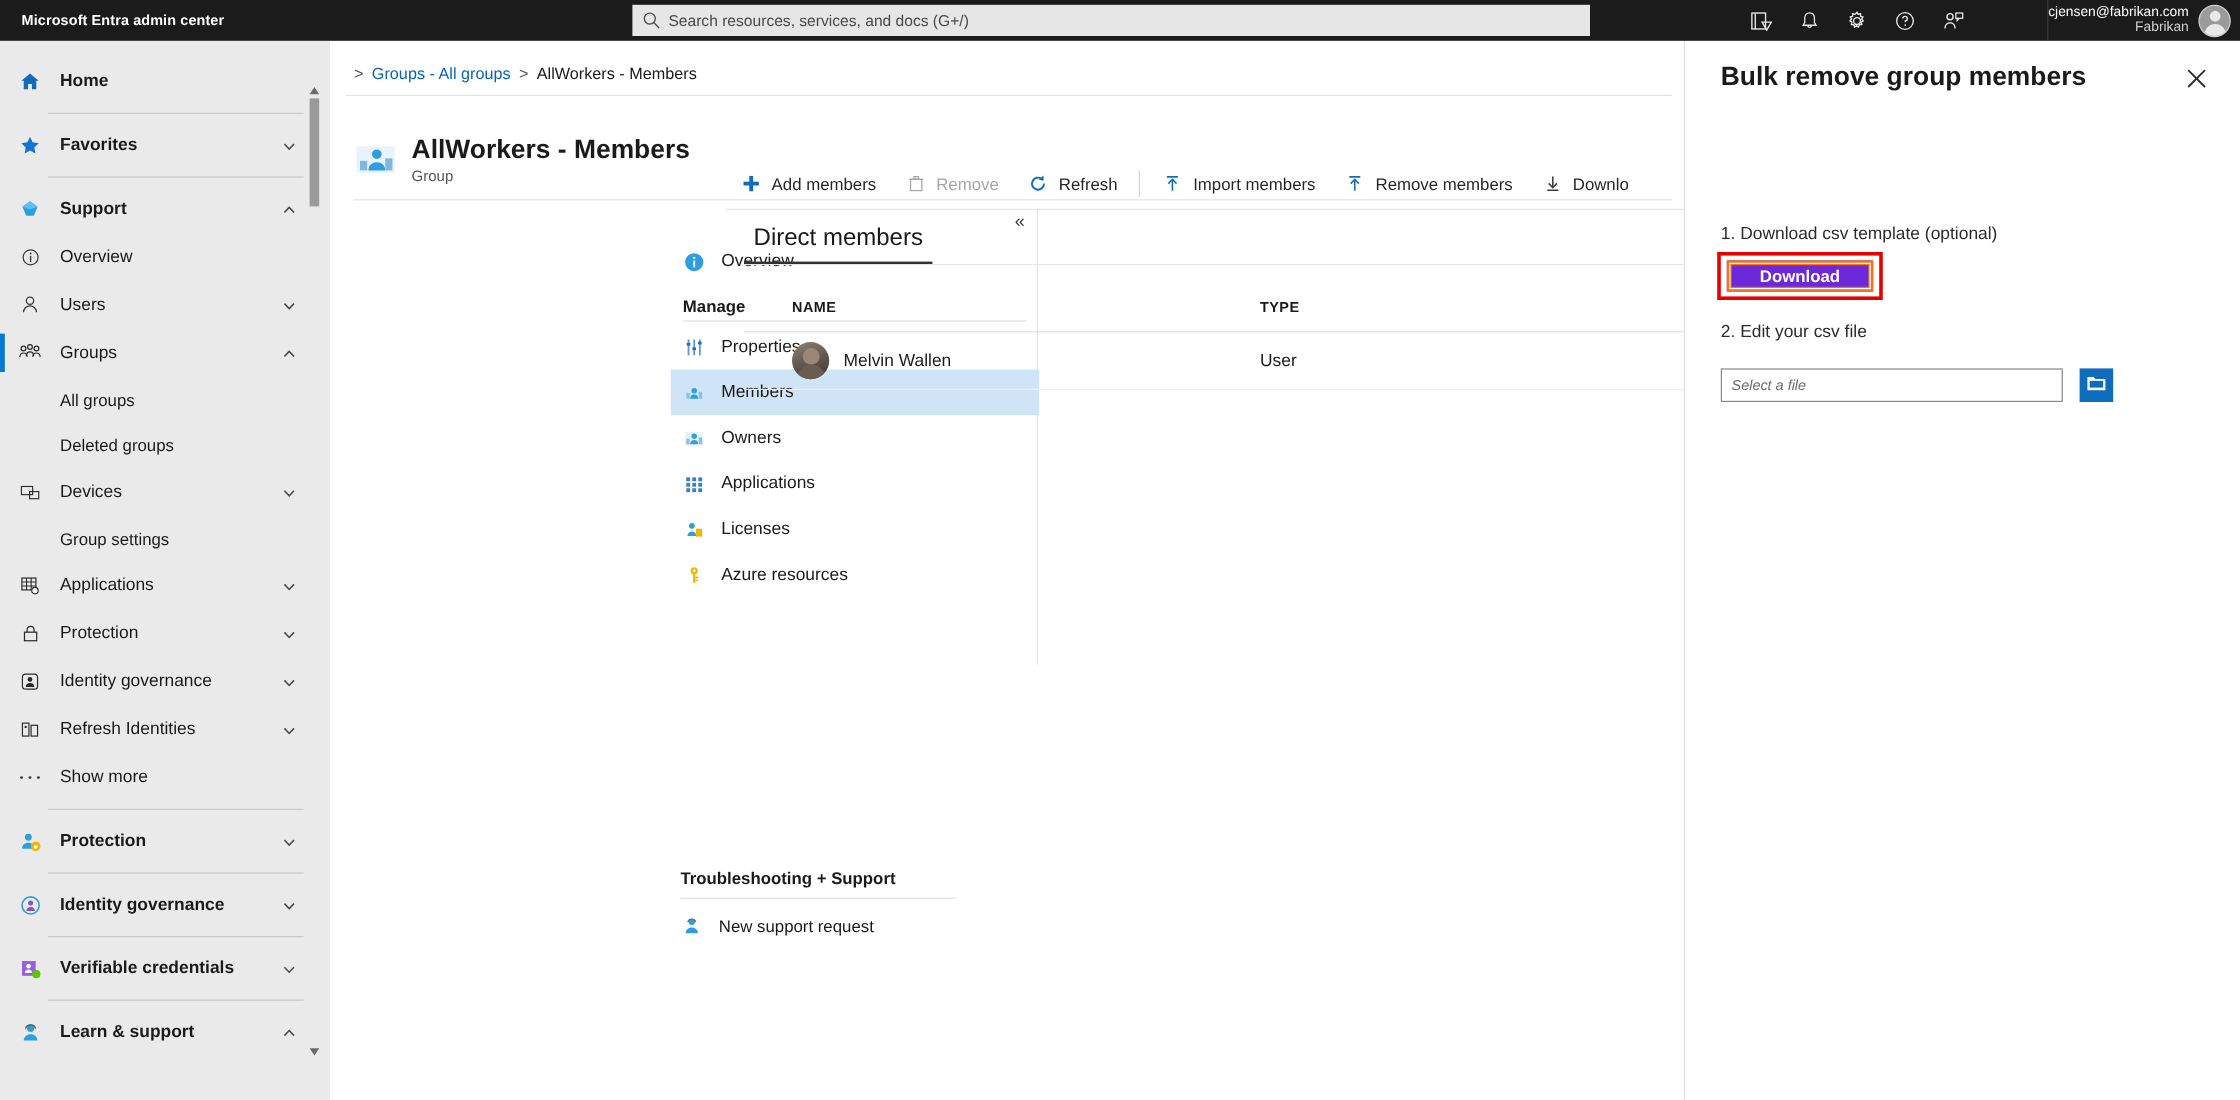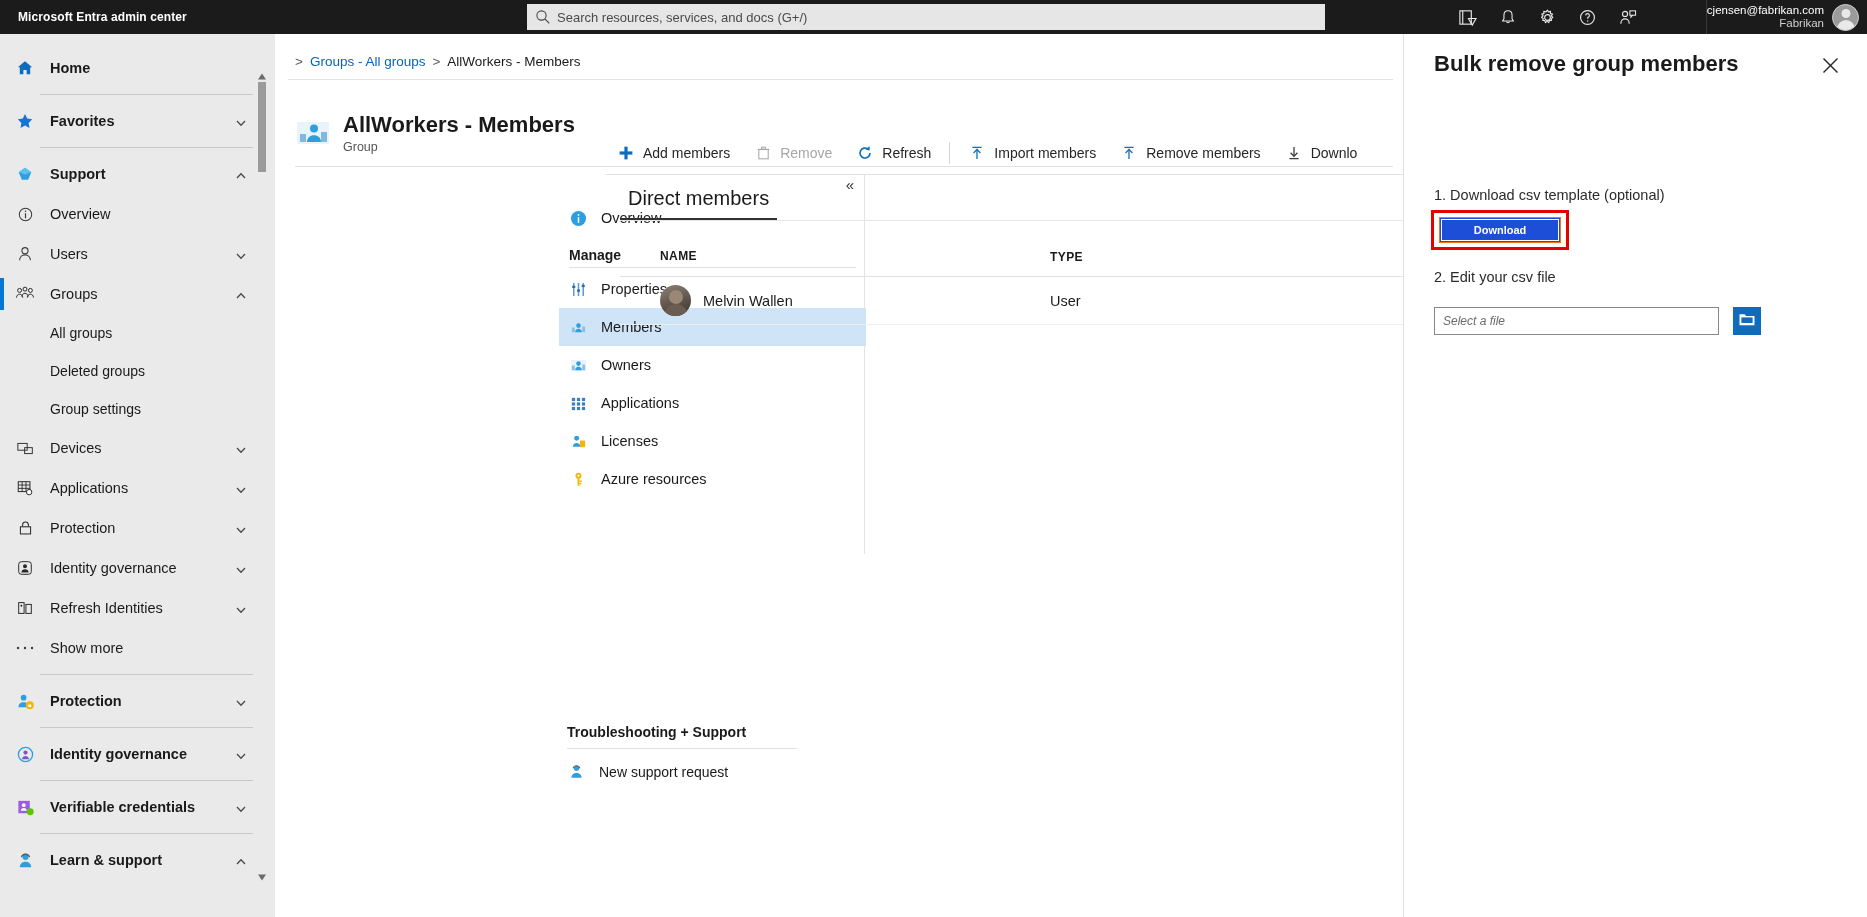--- a/index.html
+++ b/index.html
@@ -274,23 +274,23 @@
   .step3 { top: 279px; }
   .dlwrap {
     position: absolute; left: 27px; top: 176px;
     width: 138px; height: 40px;
     border: 3px solid #e60000;
     display: flex; align-items: center; justify-content: center;
     background: #ffffff;
   }
   .dlbtn {
     width: 122px; height: 26px;
-    background: #1d4ed8; border: 1px solid #f97316;
+    background: #6d28d9; border: 4px solid #f97316;
     outline: 1px solid #ffffff; outline-offset: -3px;
-    color: #ffffff; font-size: 11px; font-weight: bold;
+    color: #ffffff; font-size: 14px; font-weight: bold;
     display: flex; align-items: center; justify-content: center;
     cursor: pointer;
   }
   .fileRow {
     position: absolute; left: 1434px; top: 307px;
   }
   .fileinput {
     width: 285px; height: 28px;
     border: 1px solid #8a8886; background: #ffffff;
     display: flex; align-items: center; padding-left: 8px;
@@ -452,37 +452,37 @@
         </svg>
     </span>
   </div>
 
   <div class="nav-item sub">
     <span class="lbl">All groups</span>
   </div>
   <div class="nav-item sub">
     <span class="lbl">Deleted groups</span>
   </div>
-  <div class="nav-item sub">
-    <span class="lbl">Group settings</span>
-  </div>
-
   <div class="nav-item">
     <span class="ic">
       <svg width="19" height="17" viewBox="0 0 22 20">
           <rect x="2" y="4" width="11" height="8" fill="none" stroke="#2a2a2a" stroke-width="1.1"></rect>
           <rect x="10" y="9" width="9" height="7" fill="none" stroke="#2a2a2a" stroke-width="1.1"></rect>
         </svg>
     </span>
     <span class="lbl">Devices</span>
     <span class="chev">
       <svg width="12" height="12" viewBox="0 0 12 12">
           <polyline points="2,4 6,8.2 10,4" fill="none" stroke="#4a4a4a" stroke-width="1.3"></polyline>
         </svg>
     </span>
+  </div>
+
+  <div class="nav-item sub">
+    <span class="lbl">Group settings</span>
   </div>
 
   <div class="nav-item">
     <span class="ic">
       <svg width="18" height="18" viewBox="0 0 20 20">
           <rect x="2.5" y="3" width="13" height="11" fill="none" stroke="#2a2a2a" stroke-width="1.1"></rect>
           <line x1="2.5" y1="6.7" x2="15.5" y2="6.7" stroke="#2a2a2a" stroke-width="1"></line>
           <line x1="2.5" y1="10.4" x2="15.5" y2="10.4" stroke="#2a2a2a" stroke-width="1"></line>
           <line x1="6.8" y1="3" x2="6.8" y2="14" stroke="#2a2a2a" stroke-width="1"></line>
           <line x1="11.1" y1="3" x2="11.1" y2="14" stroke="#2a2a2a" stroke-width="1"></line>

